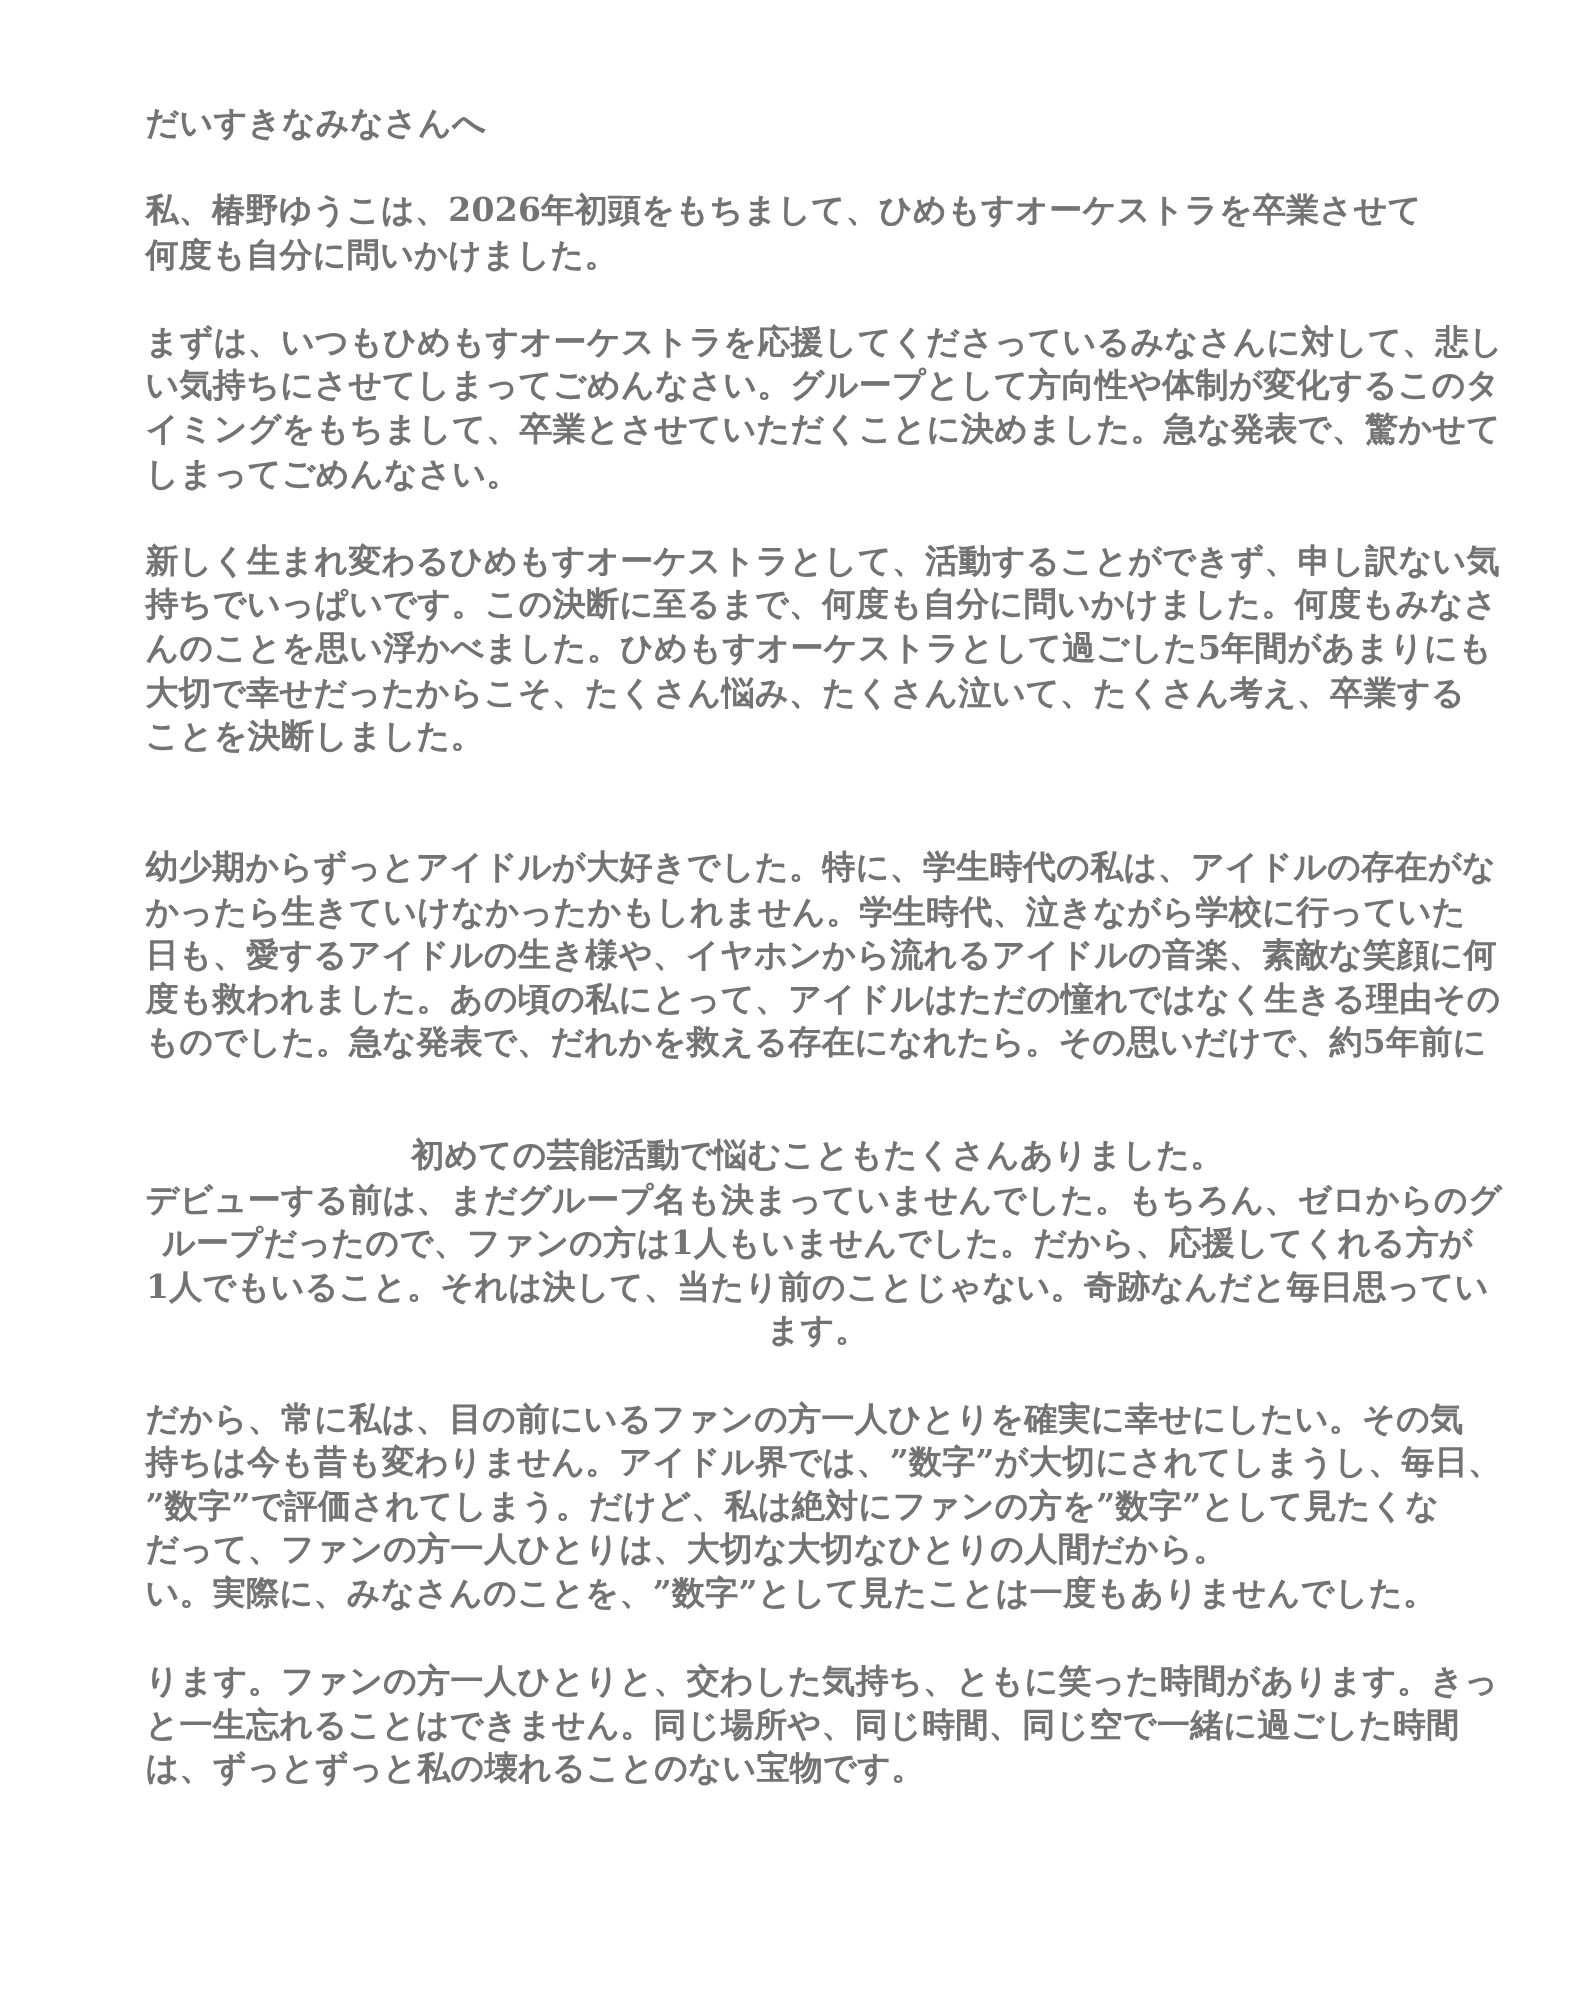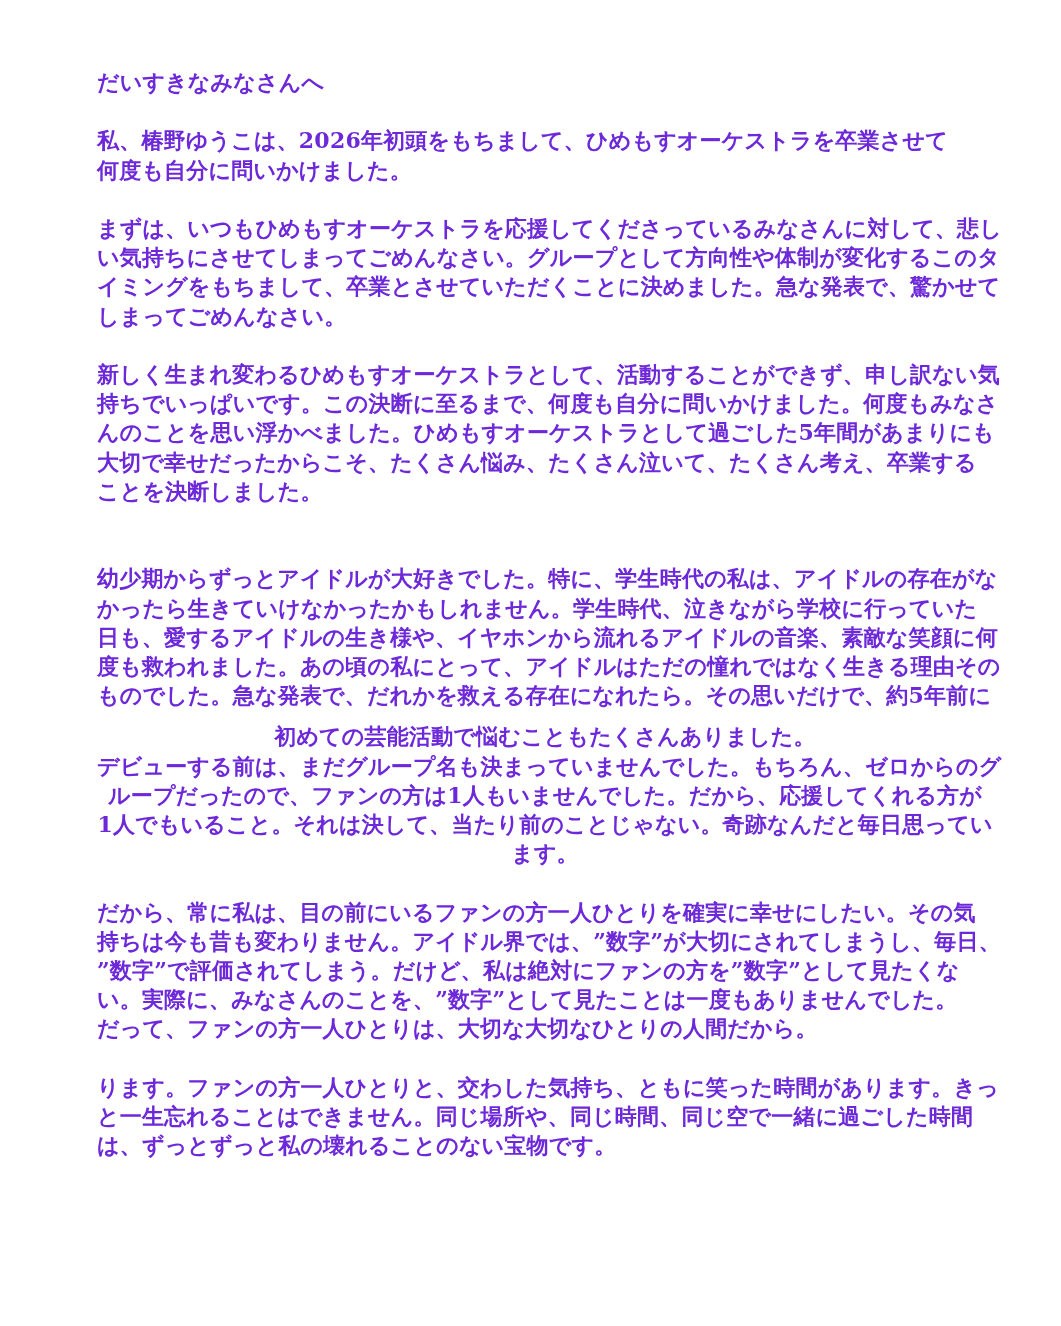--- a/index.html
+++ b/index.html
@@ -33,61 +33,61 @@
   .letter .line {
     display: block;
     white-space: nowrap;
     letter-spacing: 0.2px;
   }
 </style>
 </head>
 <body>
 
 <div class="page">
-  <main class="letter" id="letter-body" style="color: #6d28d9;">
+  <main class="letter" id="letter-body" style="color: #737373;">
       <p style="margin-bottom: 29.2px;">
         <span class="line">だいすきなみなさんへ</span>
       </p>
       <p style="margin-bottom: 29.2px;">
         <span class="line">私、椿野ゆうこは、2026年初頭をもちまして、ひめもすオーケストラを卒業させて</span>
         <span class="line">何度も自分に問いかけました。</span>
       </p>
       <p style="margin-bottom: 29.2px;">
         <span class="line">まずは、いつもひめもすオーケストラを応援してくださっているみなさんに対して、悲し</span>
         <span class="line">い気持ちにさせてしまってごめんなさい。グループとして方向性や体制が変化するこのタ</span>
         <span class="line">イミングをもちまして、卒業とさせていただくことに決めました。急な発表で、驚かせて</span>
         <span class="line">しまってごめんなさい。</span>
       </p>
       <p style="margin-bottom: 58.4px;">
         <span class="line">新しく生まれ変わるひめもすオーケストラとして、活動することができず、申し訳ない気</span>
         <span class="line">持ちでいっぱいです。この決断に至るまで、何度も自分に問いかけました。何度もみなさ</span>
         <span class="line">んのことを思い浮かべました。ひめもすオーケストラとして過ごした5年間があまりにも</span>
         <span class="line">大切で幸せだったからこそ、たくさん悩み、たくさん泣いて、たくさん考え、卒業する</span>
         <span class="line">ことを決断しました。</span>
       </p>
-      <p style="margin-bottom: 12px;">
+      <p style="margin-bottom: 46px;">
         <span class="line">幼少期からずっとアイドルが大好きでした。特に、学生時代の私は、アイドルの存在がな</span>
         <span class="line">かったら生きていけなかったかもしれません。学生時代、泣きながら学校に行っていた</span>
         <span class="line">日も、愛するアイドルの生き様や、イヤホンから流れるアイドルの音楽、素敵な笑顔に何</span>
         <span class="line">度も救われました。あの頃の私にとって、アイドルはただの憧れではなく生きる理由その</span>
         <span class="line">ものでした。急な発表で、だれかを救える存在になれたら。その思いだけで、約5年前に</span>
       </p>
       <p style="margin-bottom: 29.2px; text-align: center;">
         <span class="line">初めての芸能活動で悩むこともたくさんありました。</span>
         <span class="line">デビューする前は、まだグループ名も決まっていませんでした。もちろん、ゼロからのグ</span>
         <span class="line">ループだったので、ファンの方は1人もいませんでした。だから、応援してくれる方が</span>
         <span class="line">1人でもいること。それは決して、当たり前のことじゃない。奇跡なんだと毎日思ってい</span>
         <span class="line">ます。</span>
       </p>
       <p style="margin-bottom: 29.2px;">
         <span class="line">だから、常に私は、目の前にいるファンの方一人ひとりを確実に幸せにしたい。その気</span>
         <span class="line">持ちは今も昔も変わりません。アイドル界では、”数字”が大切にされてしまうし、毎日、</span>
         <span class="line">”数字”で評価されてしまう。だけど、私は絶対にファンの方を”数字”として見たくな</span>
+        <span class="line">だって、ファンの方一人ひとりは、大切な大切なひとりの人間だから。</span>
         <span class="line">い。実際に、みなさんのことを、”数字”として見たことは一度もありませんでした。</span>
-        <span class="line">だって、ファンの方一人ひとりは、大切な大切なひとりの人間だから。</span>
       </p>
       <p style="margin-bottom: 0px;">
         <span class="line">ります。ファンの方一人ひとりと、交わした気持ち、ともに笑った時間があります。きっ</span>
         <span class="line">と一生忘れることはできません。同じ場所や、同じ時間、同じ空で一緒に過ごした時間</span>
         <span class="line">は、ずっとずっと私の壊れることのない宝物です。</span>
       </p>
     </main>
 </div>
 
 </body></html>

